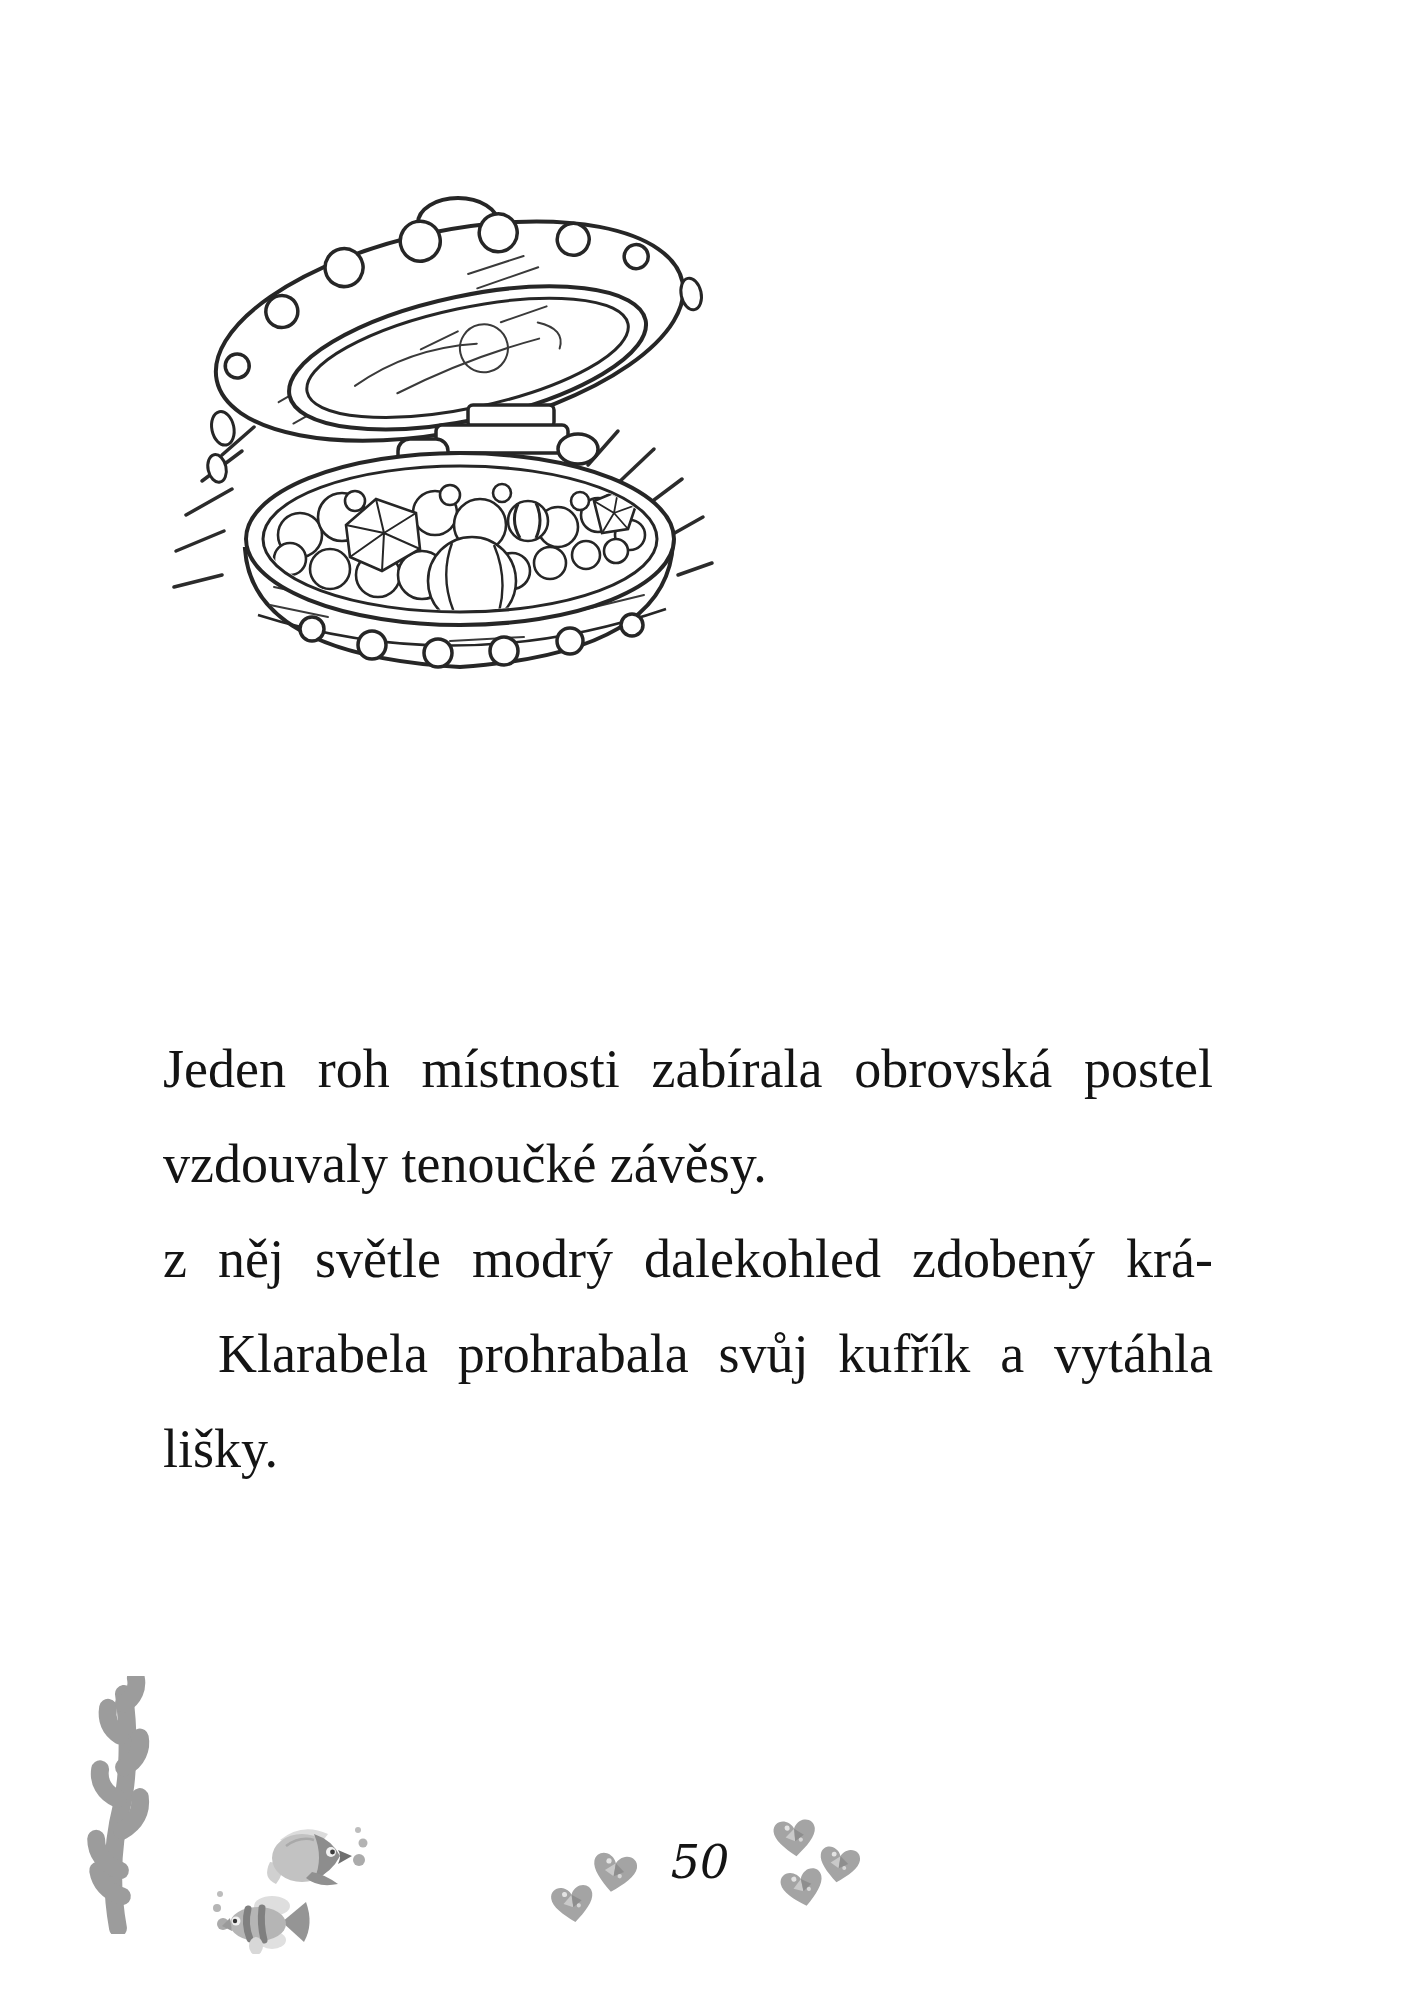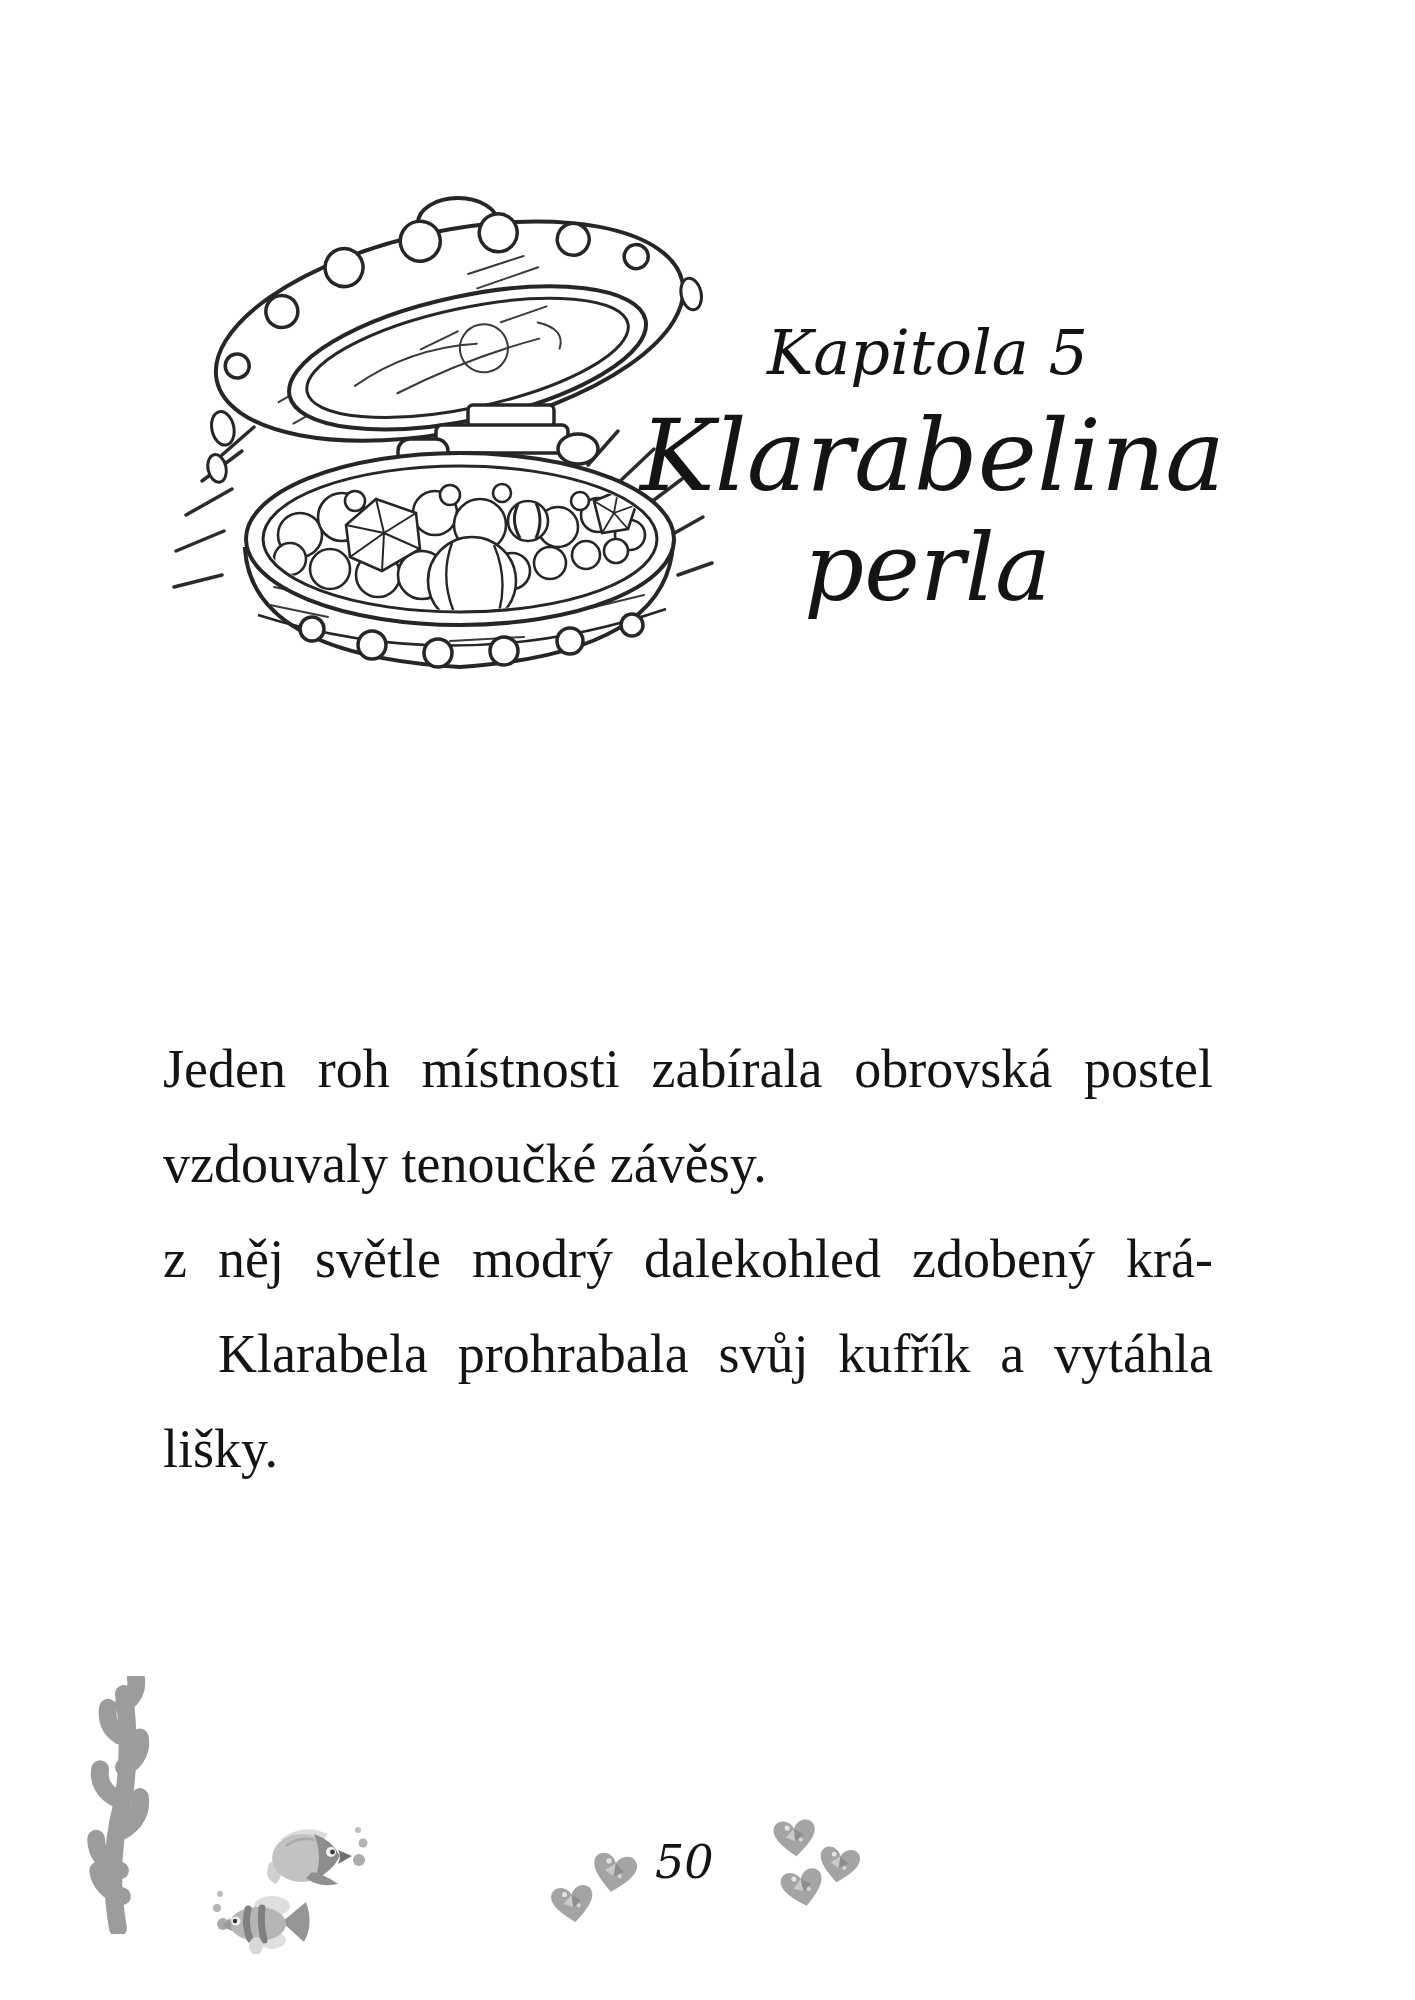--- a/index.html
+++ b/index.html
@@ -20,21 +20,21 @@
   .bodyline.indent{text-indent:55px;}
   
   .illo{position:absolute;left:150px;top:183px;}
   
   .seaweed{position:absolute;left:70px;top:1676px;}
   .fish-top{position:absolute;left:256px;top:1822px;}
   .fish-bottom{position:absolute;left:212px;top:1884px;}
   .hearts-left{position:absolute;left:550px;top:1852px;}
   .hearts-right{position:absolute;left:762px;top:1818px;}
   .page-number{
-    position:absolute;left:655px;top:1834px;width:90px;
+    position:absolute;left:655px;top:1834px;width:90px;text-align:center;
     font-family:"DejaVu Serif",serif;font-style:italic;font-size:46px;line-height:56px;
   }
   .heart{display:inline-block;}
 </style>
 </head>
 <body>
 
 <div class="page">
 
   <svg class="illo" width="565" height="510" viewBox="0 0 565 510" aria-hidden="true">
@@ -158,25 +158,20 @@
       <path d="M444,318 L468,308 L486,322 L478,346 L452,350 Z"></path>
       <g stroke-width="1.8">
           <path d="M468,308 L464,330 M486,322 L464,330 M478,346 L464,330 M452,350 L464,330 M444,318 L464,330" fill="none"></path>
         </g>
 
       <circle cx="322" cy="398" r="44"></circle>
       <path d="M302,360 q-14,38 6,78 M344,362 q16,38 2,76" fill="none" stroke-width="2.4"></path>
     </g>
   </svg>
 
-  <div class="title-block">
-    <div class="kicker">Kapitola 5</div>
-    <div class="chapter-title">Klarabelina</div>
-    <div class="chapter-subtitle">perla</div>
-  </div>
 
   <div class="body-block">
     <div class="bodyline">Jeden roh místnosti zabírala obrovská postel</div>
     <div class="bodyline lastline">vzdouvaly tenoučké závěsy.</div>
     <div class="bodyline">z něj světle modrý dalekohled zdobený krá-</div>
     <div class="bodyline indent">Klarabela prohrabala svůj kufřík a vytáhla</div>
     <div class="bodyline lastline">lišky.</div>
   </div>
 
   <svg class="seaweed" width="92" height="258" viewBox="0 0 92 260" aria-hidden="true">

